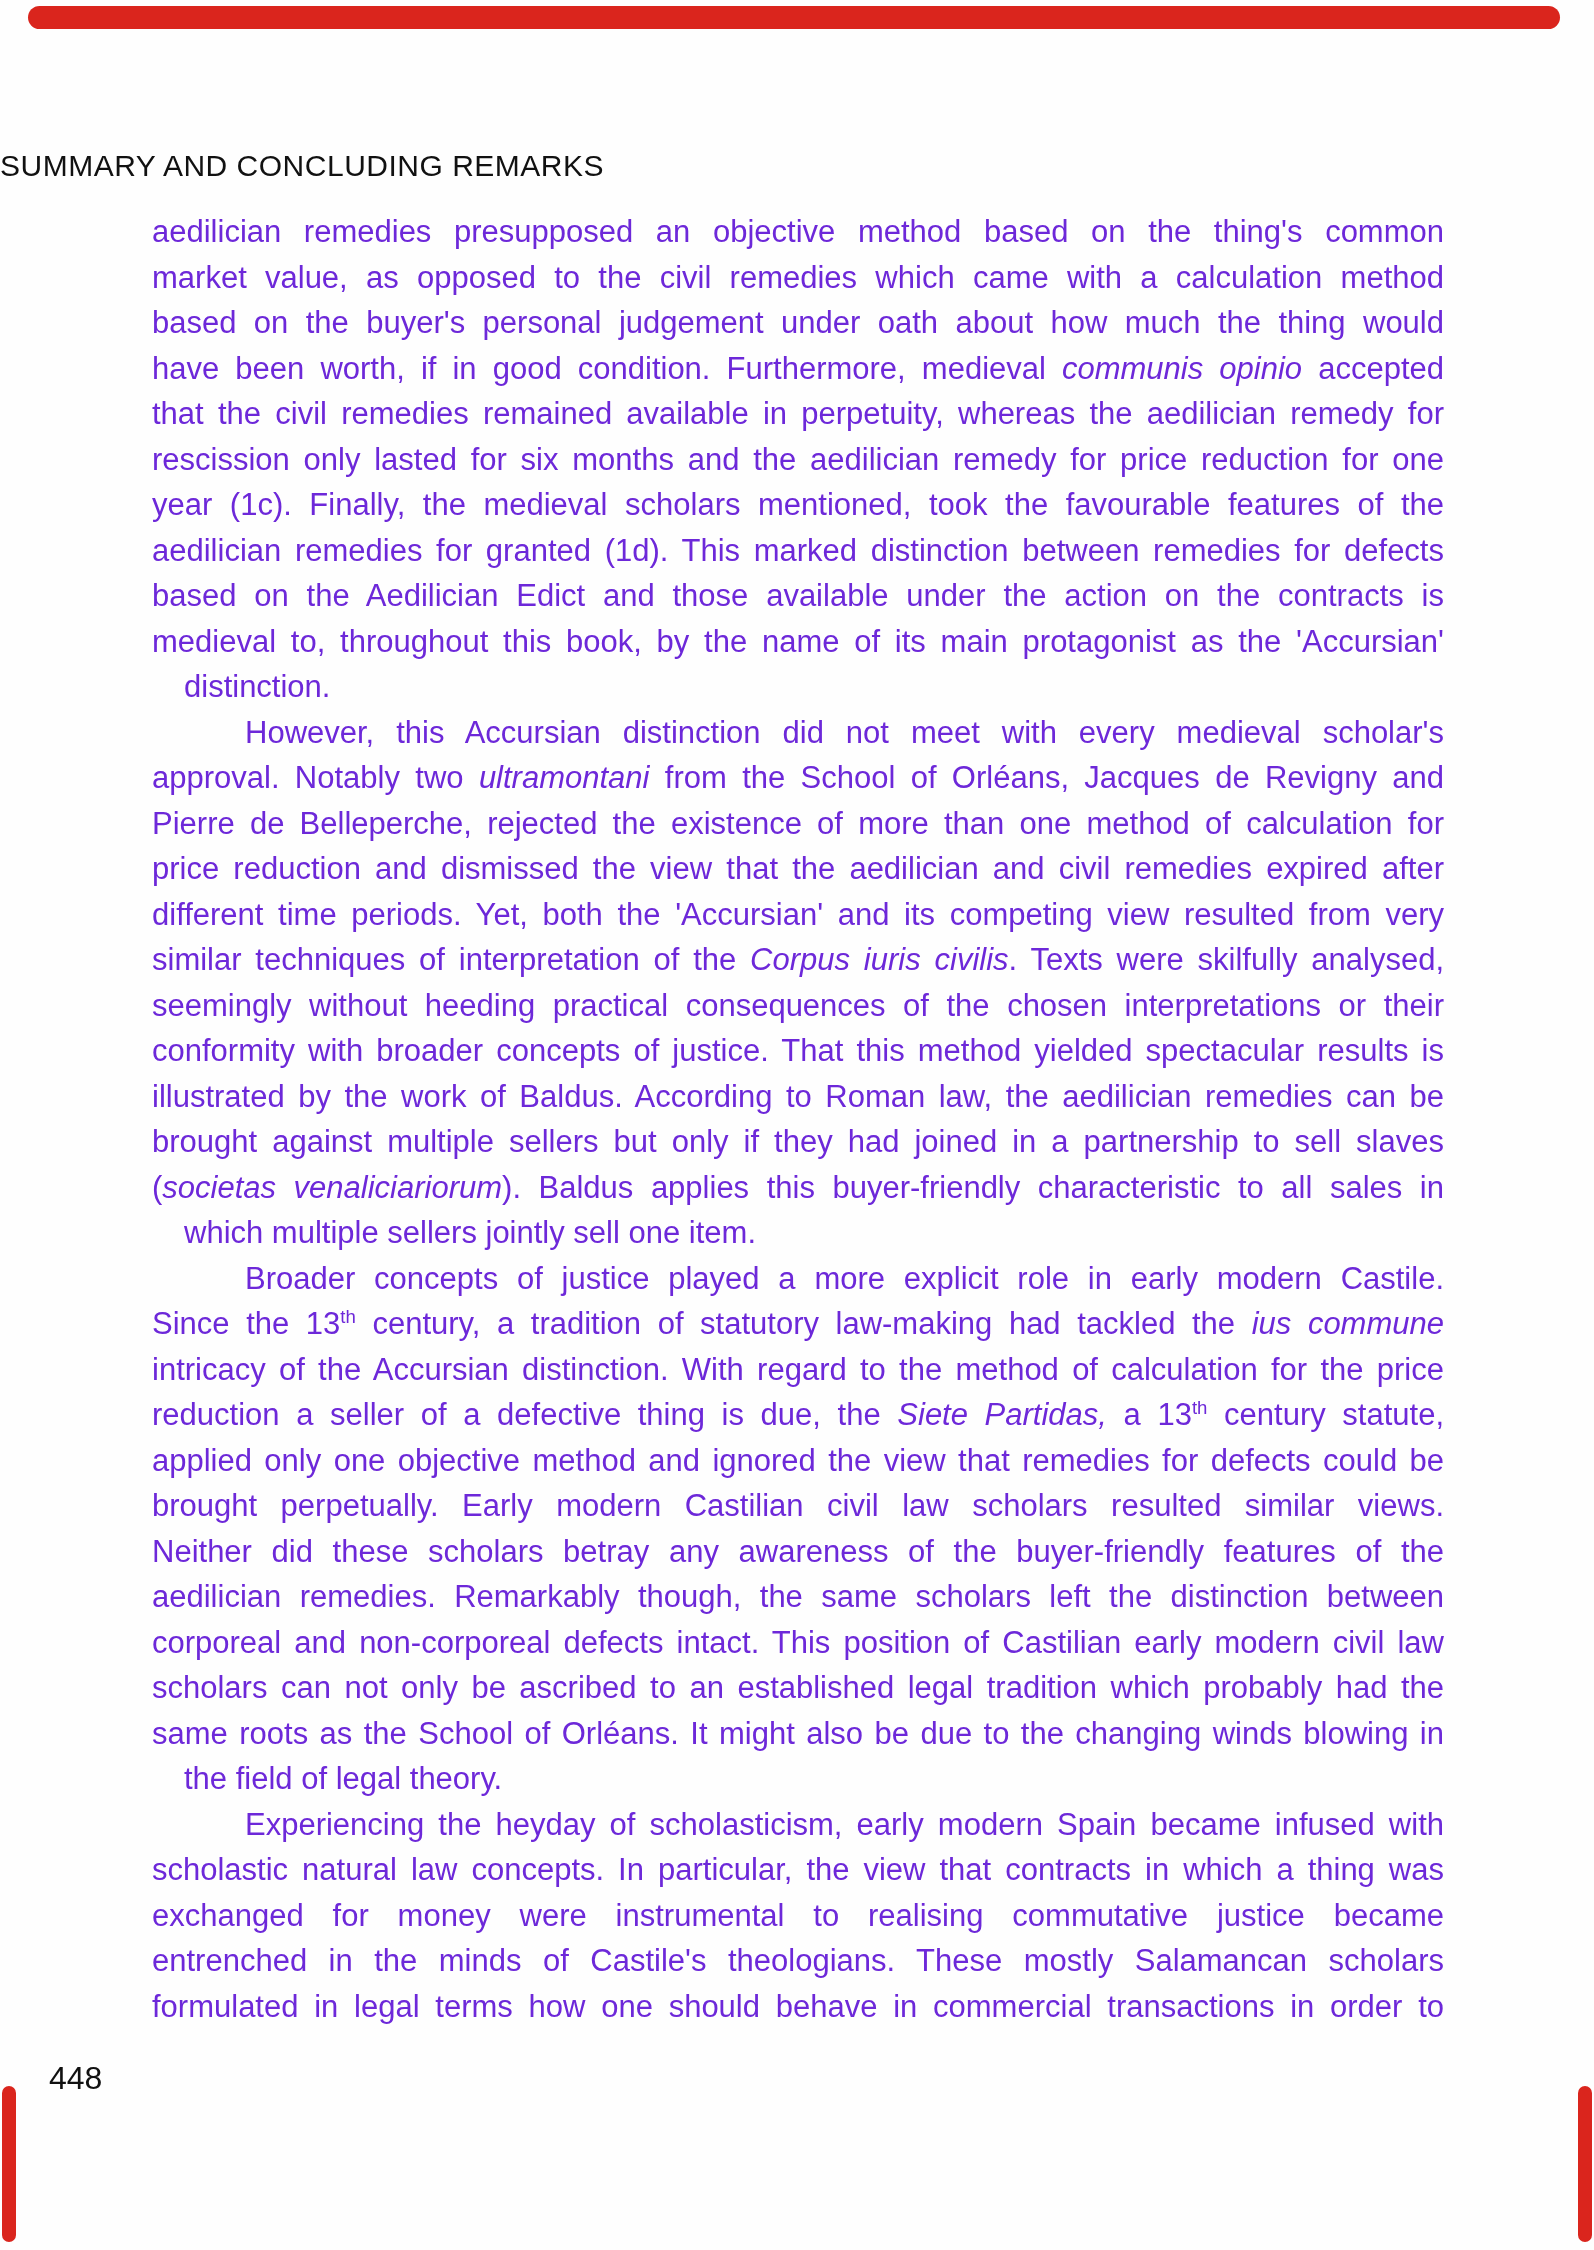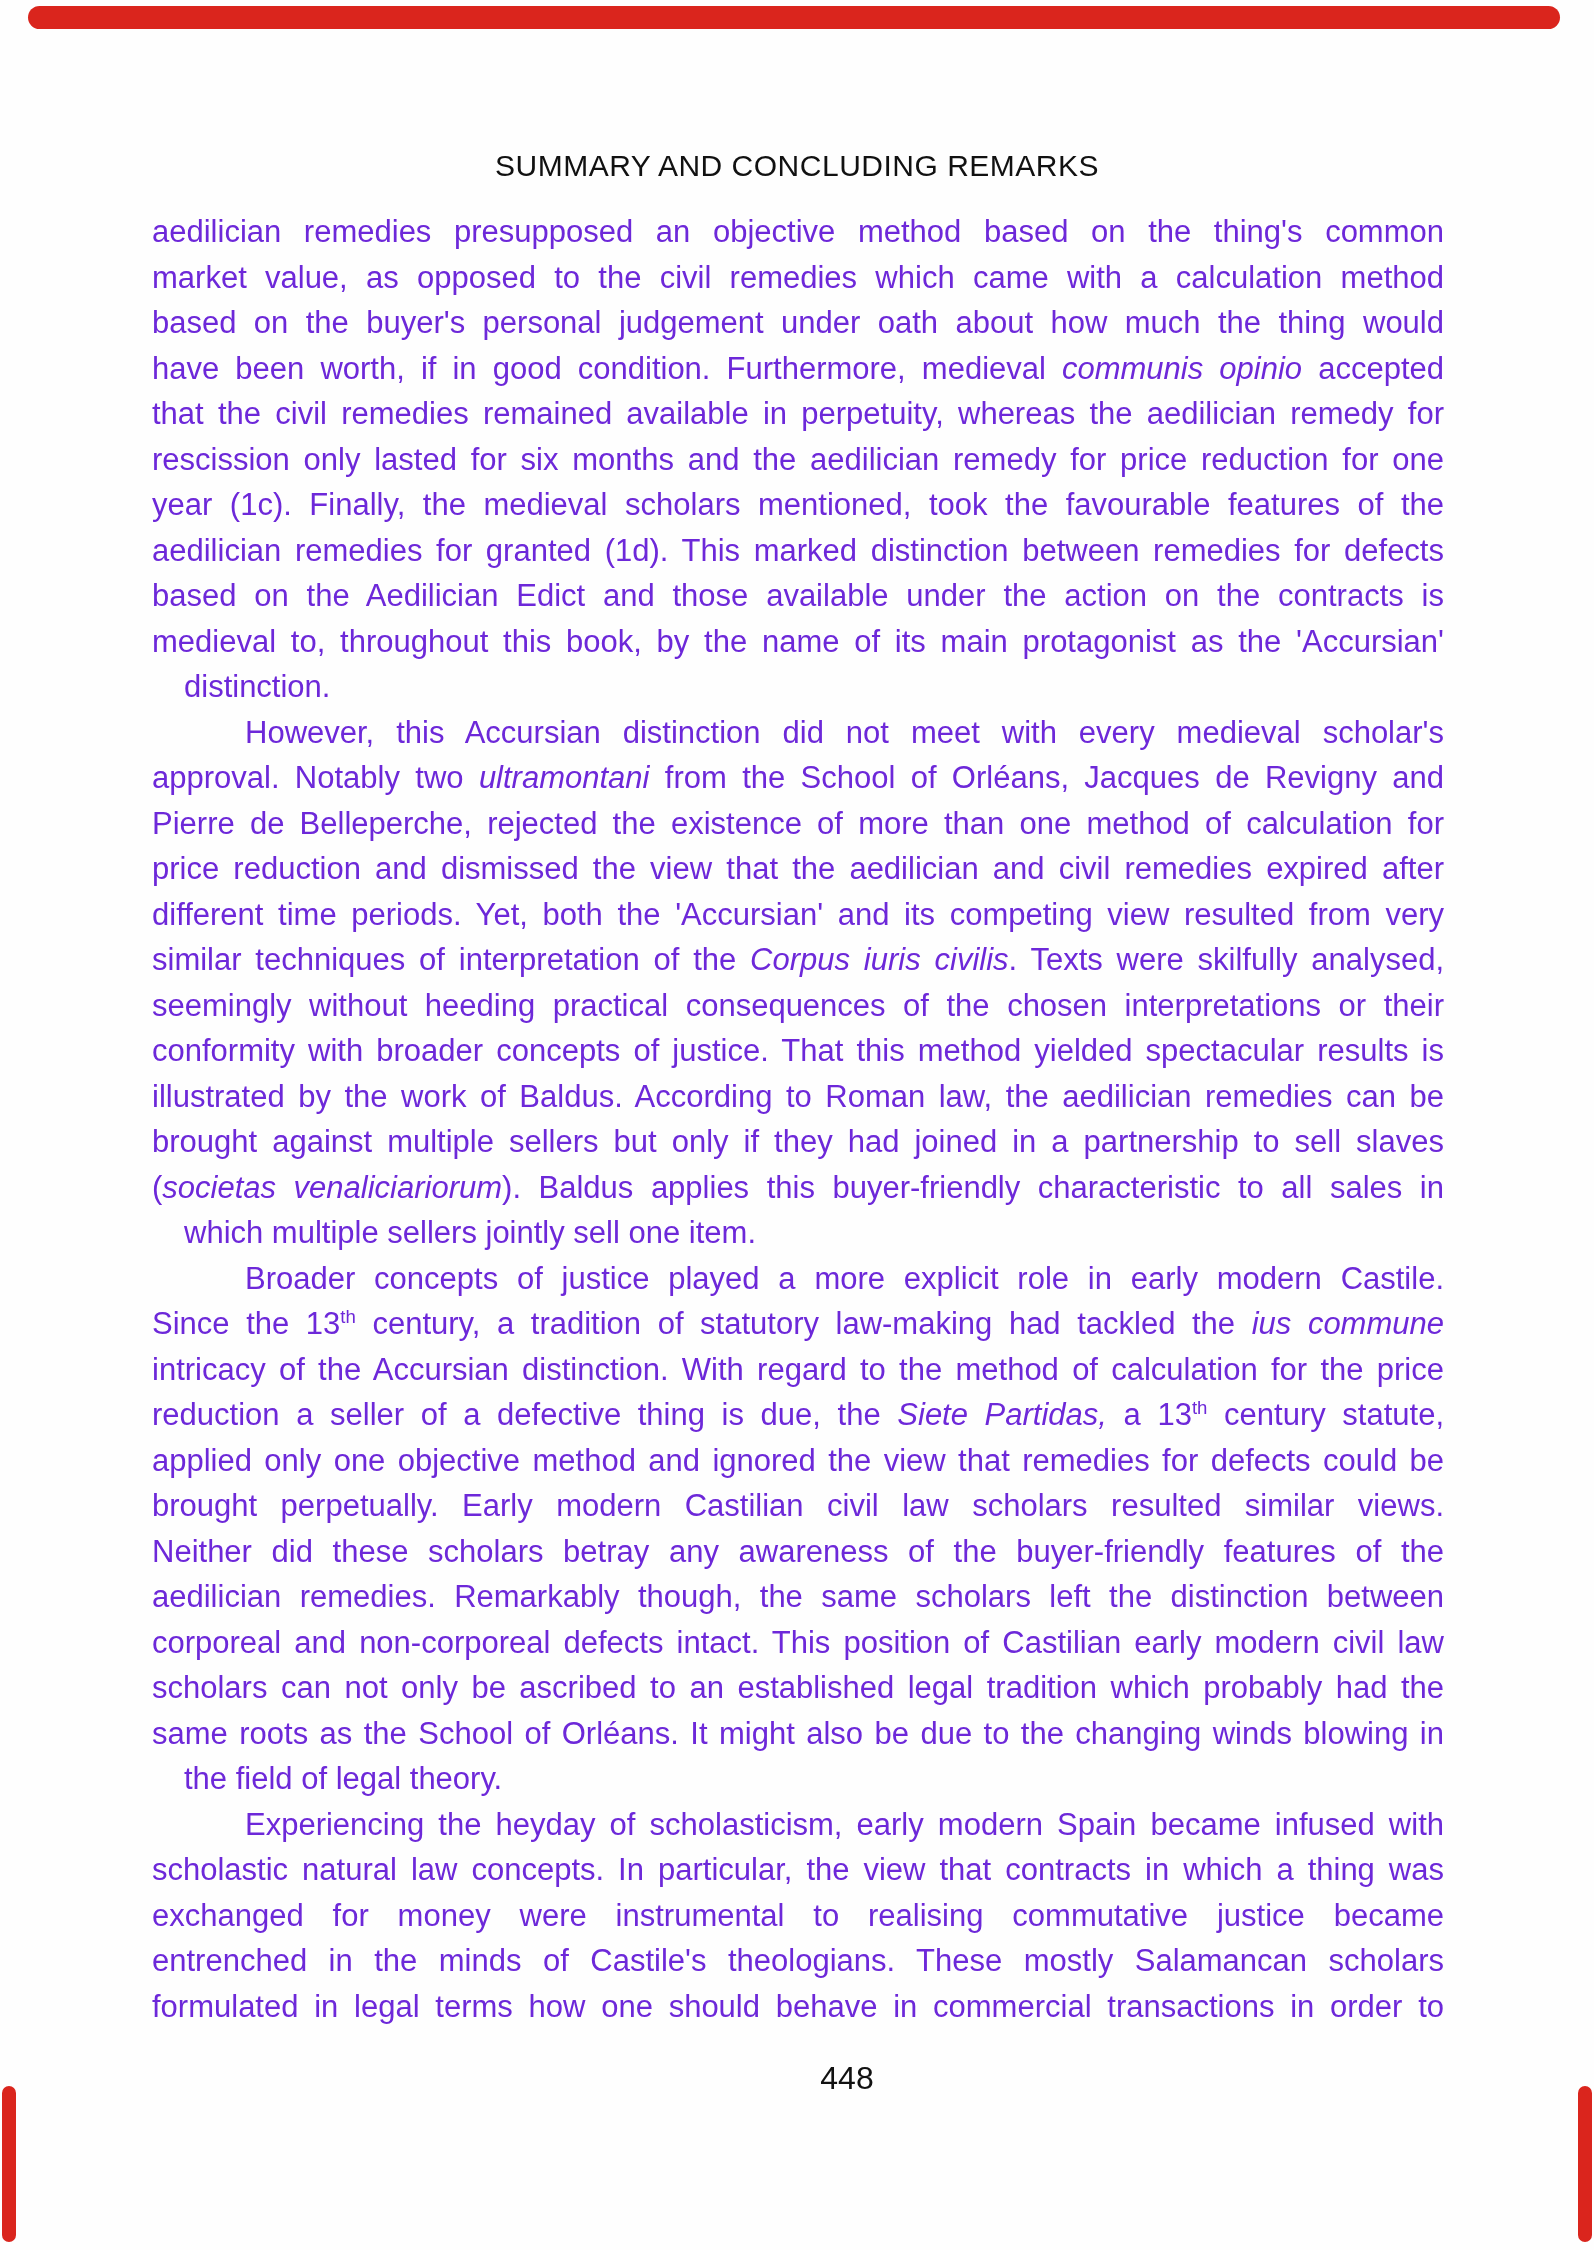--- a/index.html
+++ b/index.html
@@ -24,21 +24,21 @@
   .scan-mark-top    { left: 28px;   top: 6px;    width: 1532px; height: 23px;  border-radius: 12px; }
   .scan-mark-left   { left: 2px;    top: 2086px; width: 14px;   height: 156px; border-radius: 8px; }
   .scan-mark-right  { left: 1578px; top: 2086px; width: 14px;   height: 156px; border-radius: 8px; }
 
   .running-head {
     position: absolute;
     top: 148px;
     left: 0;
     width: 100%;
     margin: 0;
-    text-align: center;
+    text-align: left;
     font-size: 30px;
     font-weight: 400;
     letter-spacing: 0.5px;
     line-height: 36px;
     color: #111111;
   }
   .body-text {
     position: absolute;
     left: 152px;
     top: 209px;
@@ -67,22 +67,22 @@
     font-size: 0.6em;
     vertical-align: super;
     line-height: 0;
   }
   .page-number {
     position: absolute;
     top: 2058px;
     left: 0;
     width: 100%;
     box-sizing: border-box;
-    padding-left: 100px;
-    text-align: center;
+    padding-left: 49px;
+    text-align: left;
     font-size: 32px;
     line-height: 40px;
     color: #111111;
   }
 </style>
 </head>
 <body>
 
 <div class="page">
   <div class="scan-mark scan-mark-top" style="background: rgb(218, 37, 29);"></div>

